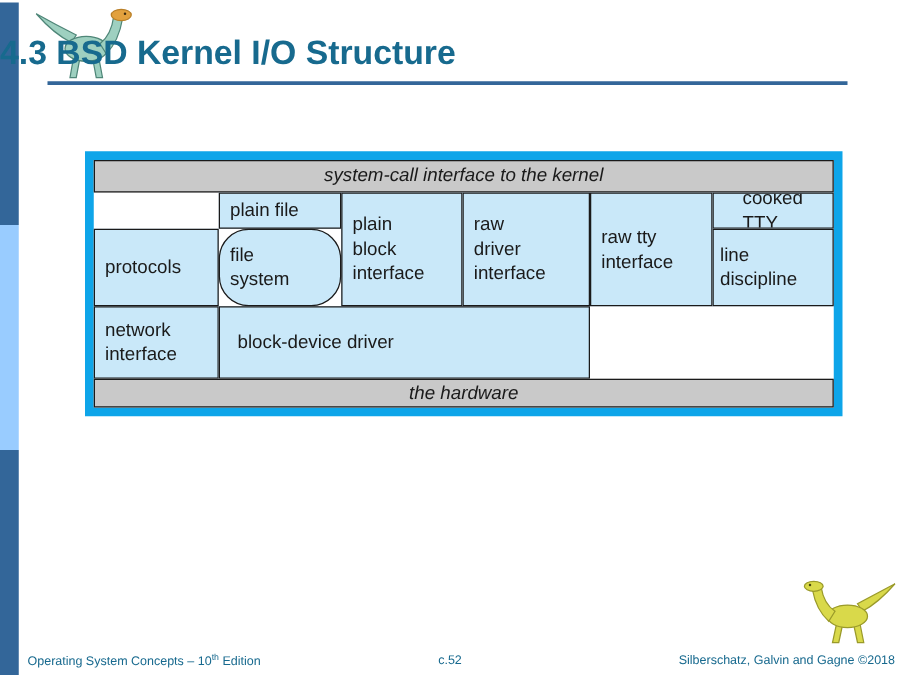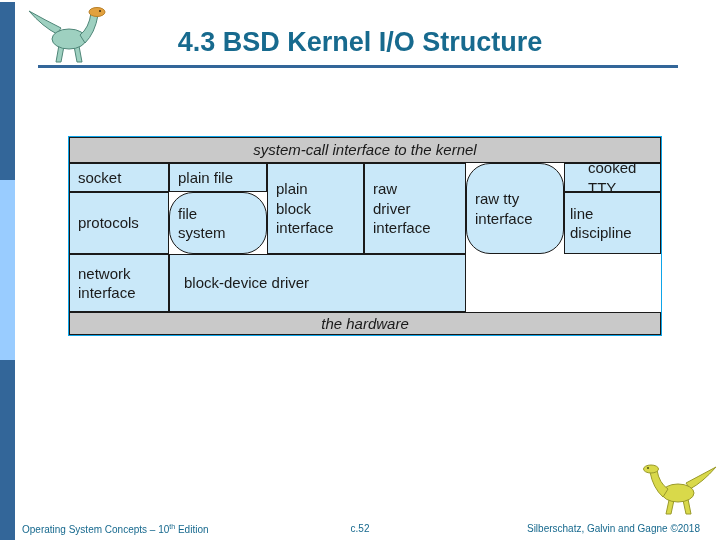--- a/index.html
+++ b/index.html
@@ -9,71 +9,71 @@
     font-family:"Liberation Sans",sans-serif;
   }
   
   .bar{position:absolute;left:0;width:15px;}
   .bar-top{top:2px;height:178px;background:#336699;}
   .bar-mid{top:180px;height:180px;background:#99ccff;}
   .bar-bot{top:360px;height:180px;background:#336699;}
 
   
   .slide-title{
-    position:absolute;left:0;right:0;top:27px;text-align:center;
+    position:absolute;left:0;right:0;top:27px;
     font-size:27px;font-weight:bold;color:#176a8e;letter-spacing:0px;
   }
   .title-underline{
     position:absolute;left:38px;top:65px;width:640px;height:3px;background:#336699;
   }
   .logo{position:absolute;left:27px;top:3px;width:90px;height:64px;}
   .dino-footer{position:absolute;right:2px;top:461px;width:82px;height:56px;}
 
   
   .bsd-table{
-    position:absolute;left:68px;top:136px;width:592px;height:198px;
+    position:absolute;left:68px;top:121px;width:592px;height:198px;
     display:grid;
     grid-template-columns:100px 98px 97px 102px 98px 97px;
     grid-template-rows:26px 29px 62px 58px 23px;
-    border:1px solid #0ea5e9;
+    border:7px solid #0ea5e9;
     box-sizing:content-box;
   }
   .cell{
     border:1px solid #1a1a1a;
     background:#c9e8f9;
     display:flex;align-items:center;
     padding-left:8px;
     font-size:15px;line-height:1.3;color:#1a1a1a;
     white-space:pre-line;
     box-sizing:border-box;
     overflow:hidden;
   }
   .cell.graybar{
     background:#c9c9c9;justify-content:center;padding-left:0;font-style:italic;
   }
   .c-topbar{grid-column:1/7;grid-row:1;}
   .c-socket{grid-column:1;grid-row:2;}
   .c-plainfile{grid-column:2;grid-row:2;}
   .c-cookedblock{grid-column:3;grid-row:2/4;}
   .c-rawblock{grid-column:4;grid-row:2/4;}
-  .c-rawtty{grid-column:5;grid-row:2/4;border-radius:24px;}
+  .c-rawtty{grid-column:5;grid-row:2/4;}
   .c-cookedtty{grid-column:6;grid-row:2;padding-left:23px;}
   .c-protocols{grid-column:1;grid-row:3;}
   .c-filesystem{grid-column:2;grid-row:3;border-radius:24px;}
   .c-linediscipline{grid-column:6;grid-row:3;padding-left:5px;}
   .c-network{grid-column:1;grid-row:4;}
   .c-blockdev{grid-column:2/5;grid-row:4;padding-left:14px;}
   .c-chardev{grid-column:5/7;grid-row:4;padding-left:12px;}
   .c-bottombar{grid-column:1/7;grid-row:5;}
 
   
   .foot{position:absolute;top:523px;font-size:10px;color:#17698e;}
   .foot-left{left:22px;}
   .foot-center{left:0;right:0;text-align:center;}
-  .foot-right{right:20px;}
+  .foot-right{right:4px;}
   .foot sup{font-size:7px;}
 </style>
 </head>
 <body>
 
 <div class="bar bar-top"></div>
 <div class="bar bar-mid"></div>
 <div class="bar bar-bot"></div>
 
 <div class="logo">
@@ -85,21 +85,20 @@
     <path d="M53,32 Q62,25 64,10 L71,12 Q68,30 58,40 Z" fill="#9ed0c0" stroke="#4f8678" stroke-width="1"></path>
     <ellipse cx="70" cy="9" rx="8" ry="4.5" fill="#e2a13e" stroke="#b97f27" stroke-width="1"></ellipse>
     <circle cx="73" cy="8" r="1" fill="#3a2a10"></circle>
   </svg>
 </div>
 <div class="slide-title">4.3 BSD Kernel I/O Structure</div>
 <div class="title-underline"></div>
 
 <div class="bsd-table">
   <div class="cell graybar c-topbar">system-call interface to the kernel</div>
-  <div class="cell c-socket">socket</div>
   <div class="cell c-plainfile">plain file</div>
   <div class="cell c-cookedblock">plain
 block
 interface</div>
   <div class="cell c-rawblock">raw
 driver
 interface</div>
   <div class="cell c-rawtty">raw tty
 interface</div>
   <div class="cell c-cookedtty">cooked TTY</div>

